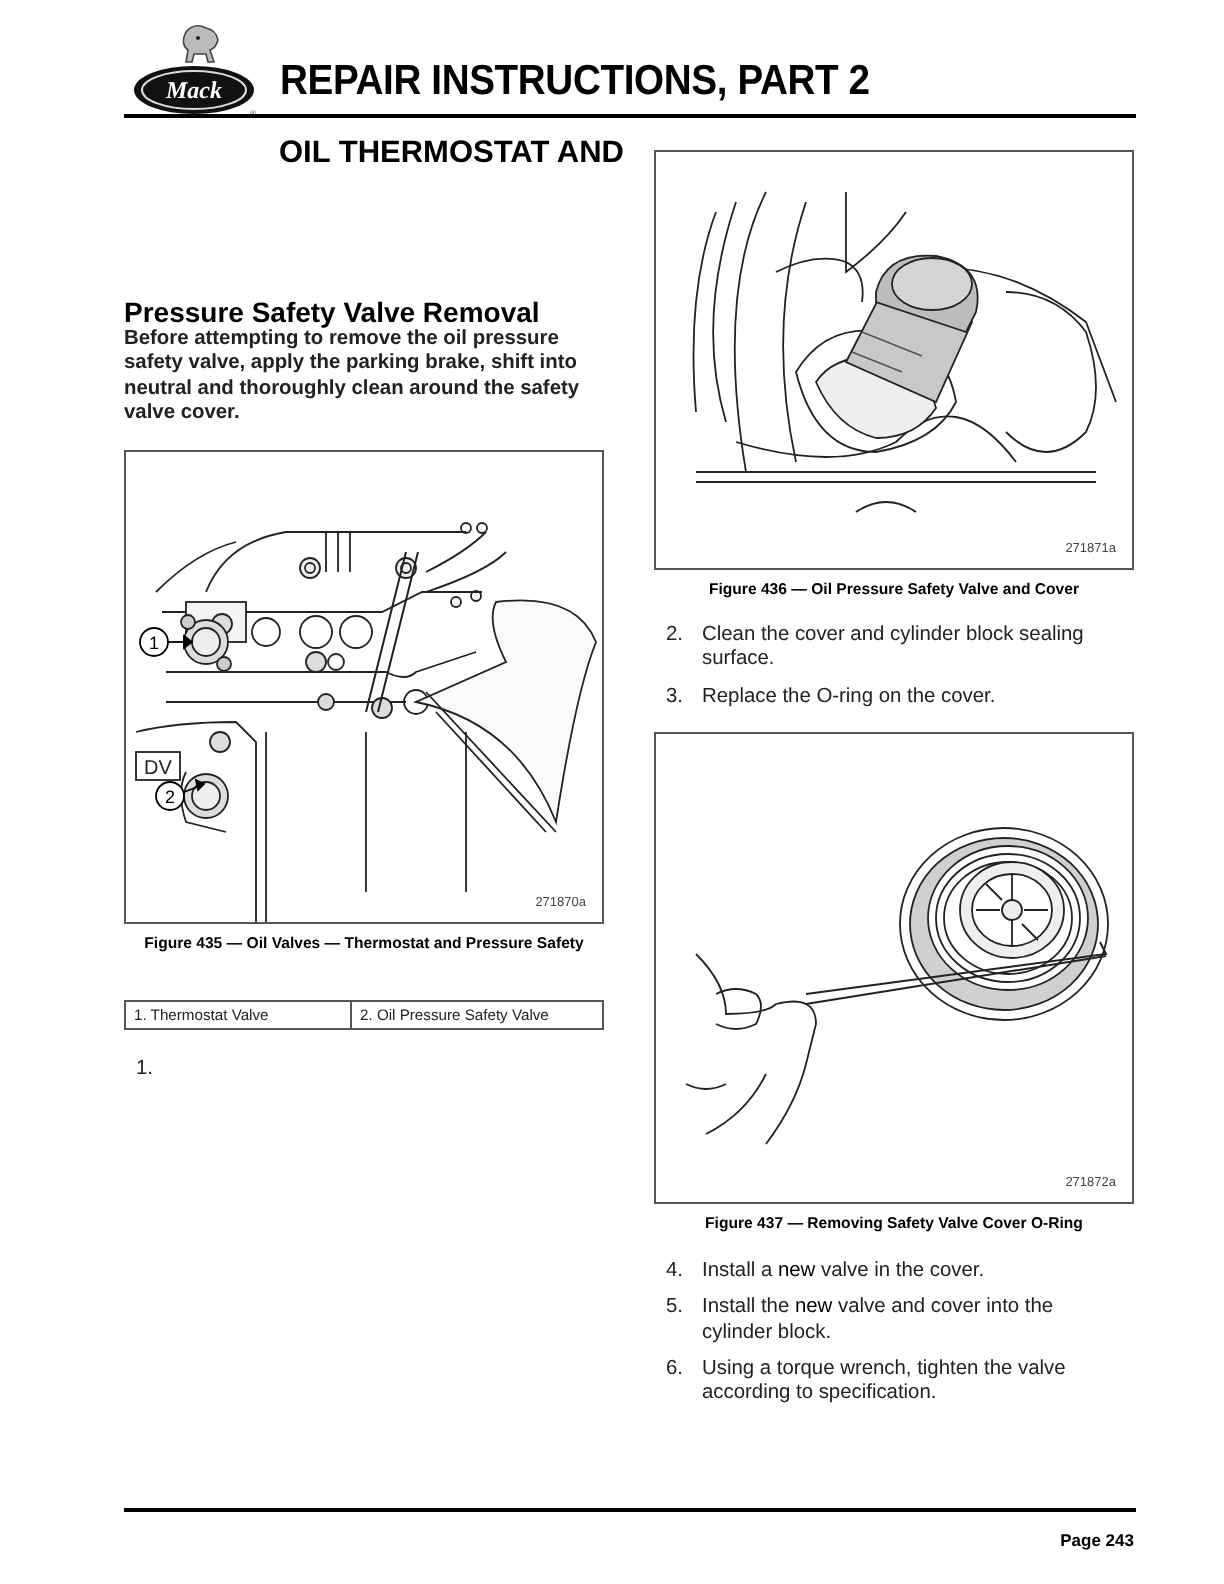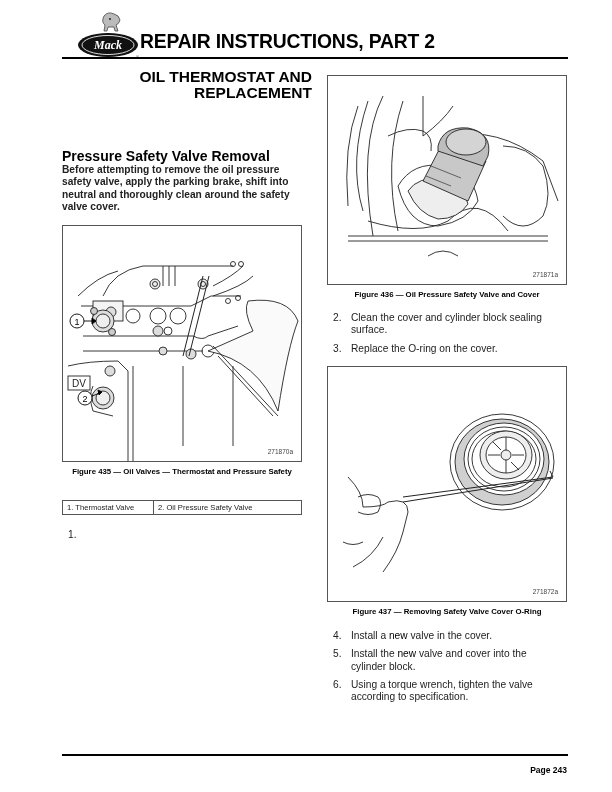--- a/index.html
+++ b/index.html
@@ -1,19 +1,19 @@
 <!DOCTYPE html>
 <html><head>
 <meta charset="utf-8">
 <style>
   * { margin: 0; padding: 0; box-sizing: border-box; }
   html, body { width: 612px; height: 792px; background: #ffffff; overflow: hidden; }
   body { position: relative; font-family: "Liberation Sans", sans-serif; color: #111; }
 
-  .logo { position: absolute; left: 76px; top: 10px; width: 70px; height: 50px; }
+  .logo { position: absolute; left: 65px; top: 10px; width: 70px; height: 50px; }
   .page-header-title { position: absolute; left: 140px; top: 29px; font-size: 21px; font-weight: bold; letter-spacing: -0.2px; color: #000; white-space: nowrap; transform: scaleX(0.92); transform-origin: left; }
   .header-rule { position: absolute; left: 62px; top: 57px; width: 506px; height: 2px; background: #000; }
 
   .section-title { position: absolute; left: 62px; top: 69px; width: 250px; font-size: 15.5px; font-weight: bold; line-height: 16px; color: #000; text-align: right; }
   .section-title span { display: block; }
   .subsection-title { position: absolute; left: 62px; top: 148px; font-size: 14px; font-weight: bold; color: #000; }
   .body-text { font-size: 10.2px; line-height: 12.3px; color: #222; }
   .intro { position: absolute; left: 62px; top: 164px; width: 240px; font-weight: bold; }
 
   .figure-box { position: absolute; border: 1.5px solid #555; background: #fff; overflow: hidden; }
@@ -22,21 +22,21 @@
 
   #fig435 { left: 62px; top: 225px; width: 240px; height: 237px; }
   #cap435 { left: 62px; top: 467px; width: 240px; }
   #fig436 { left: 327px; top: 75px; width: 240px; height: 210px; }
   #cap436 { left: 327px; top: 290px; width: 240px; }
   #fig437 { left: 327px; top: 366px; width: 240px; height: 236px; }
   #cap437 { left: 327px; top: 607px; width: 240px; }
 
   .legend-table { position: absolute; left: 62px; top: 500px; width: 240px; border-collapse: collapse; font-size: 7.6px; color: #222; }
   .legend-table td { border: 1px solid #555; padding: 2px 4px; height: 14px; white-space: nowrap; }
-  .legend-table td:first-child { width: 91px; }
+  .legend-table td:first-child { width: 113px; }
 
   .steps { position: absolute; list-style: none; }
   .steps li { position: relative; padding-left: 18px; margin-bottom: 6px; }
   .steps li .num { position: absolute; left: 0; top: 0; }
   #steps-left { left: 68px; top: 529px; width: 236px; }
   #steps-r1 { left: 333px; top: 312px; width: 230px; }
   #steps-r2 { left: 333px; top: 630px; width: 230px; }
   .steps b { font-weight: normal; color: #000; }
 
   .footer-rule { position: absolute; left: 62px; top: 754px; width: 506px; height: 2px; background: #000; }
@@ -56,21 +56,20 @@
     <ellipse cx="32" cy="35" rx="26" ry="9.5" fill="none" stroke="#ddd" stroke-width="1"></ellipse>
     <text x="32" y="39" text-anchor="middle" font-family="Liberation Serif, serif" font-style="italic" font-weight="bold" font-size="12" fill="#fff">Mack</text>
     <text x="60" y="48" font-size="4" fill="#444">®</text>
   </svg>
 </div>
 <div class="page-header-title">REPAIR INSTRUCTIONS, PART 2</div>
 <div class="header-rule"></div>
 
 <h1 class="section-title">
   <span>OIL THERMOSTAT AND</span>
-  <span>REPLACEMENT</span>
 </h1>
 <h2 class="subsection-title">Pressure Safety Valve Removal</h2>
 <p class="intro body-text">Before attempting to remove the oil pressure safety valve, apply the parking brake, shift into neutral and thoroughly clean around the safety valve cover.</p>
 
 <div class="figure-box" id="fig435">
   <svg width="240" height="237" viewBox="0 0 240 237" fill="none" stroke="#222" stroke-width="0.9">
     <path d="M15 70 q20 -20 40 -25"></path>
     <path d="M40 70 q10 -25 40 -30 l90 0"></path>
     <path d="M100 40 v20 M106 40 v20 M112 40 v20"></path>
     <circle cx="92" cy="58" r="5" fill="#eee"></circle>

